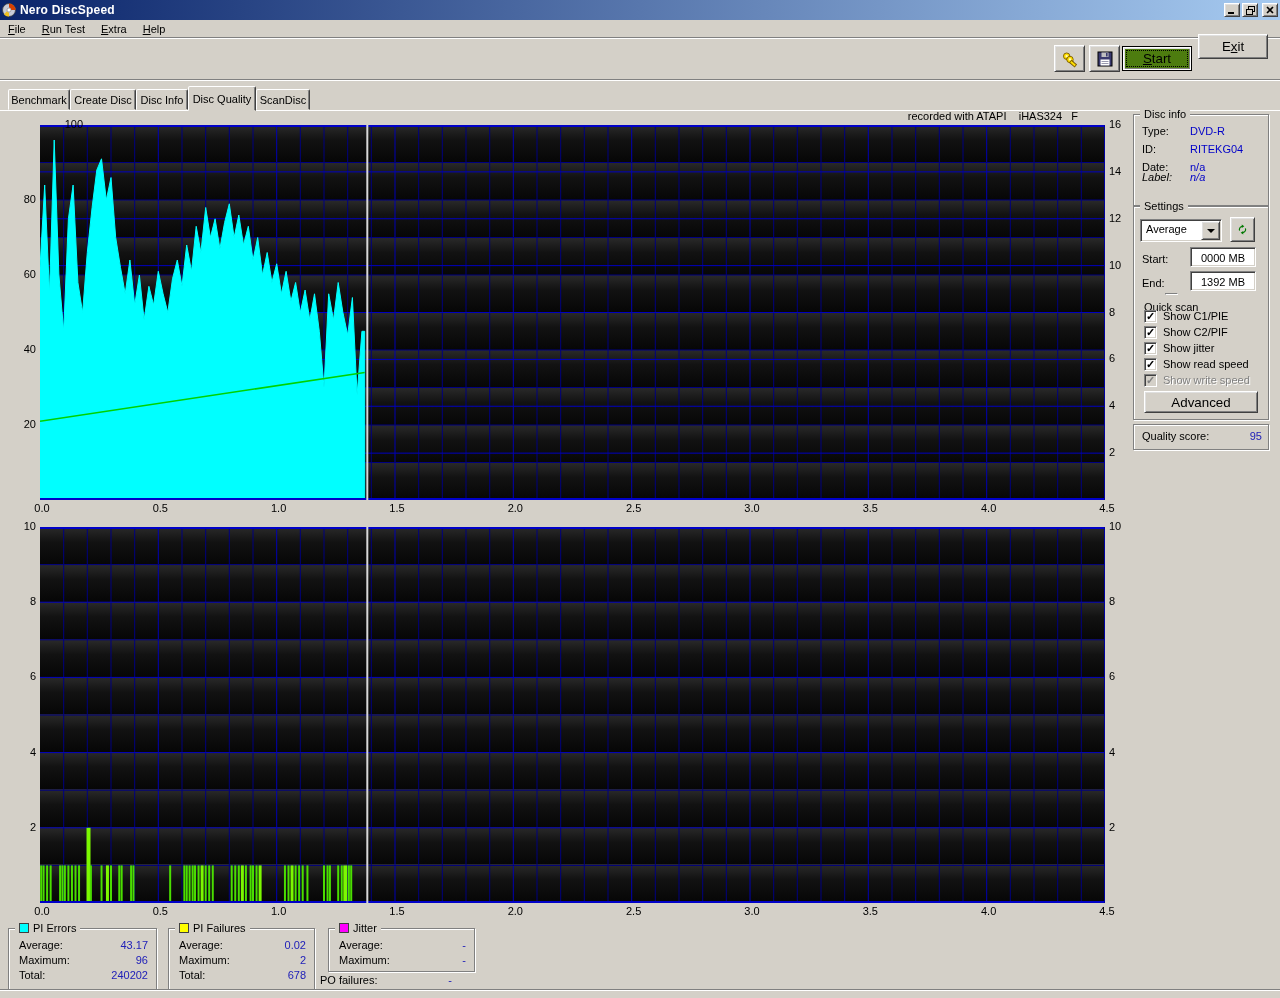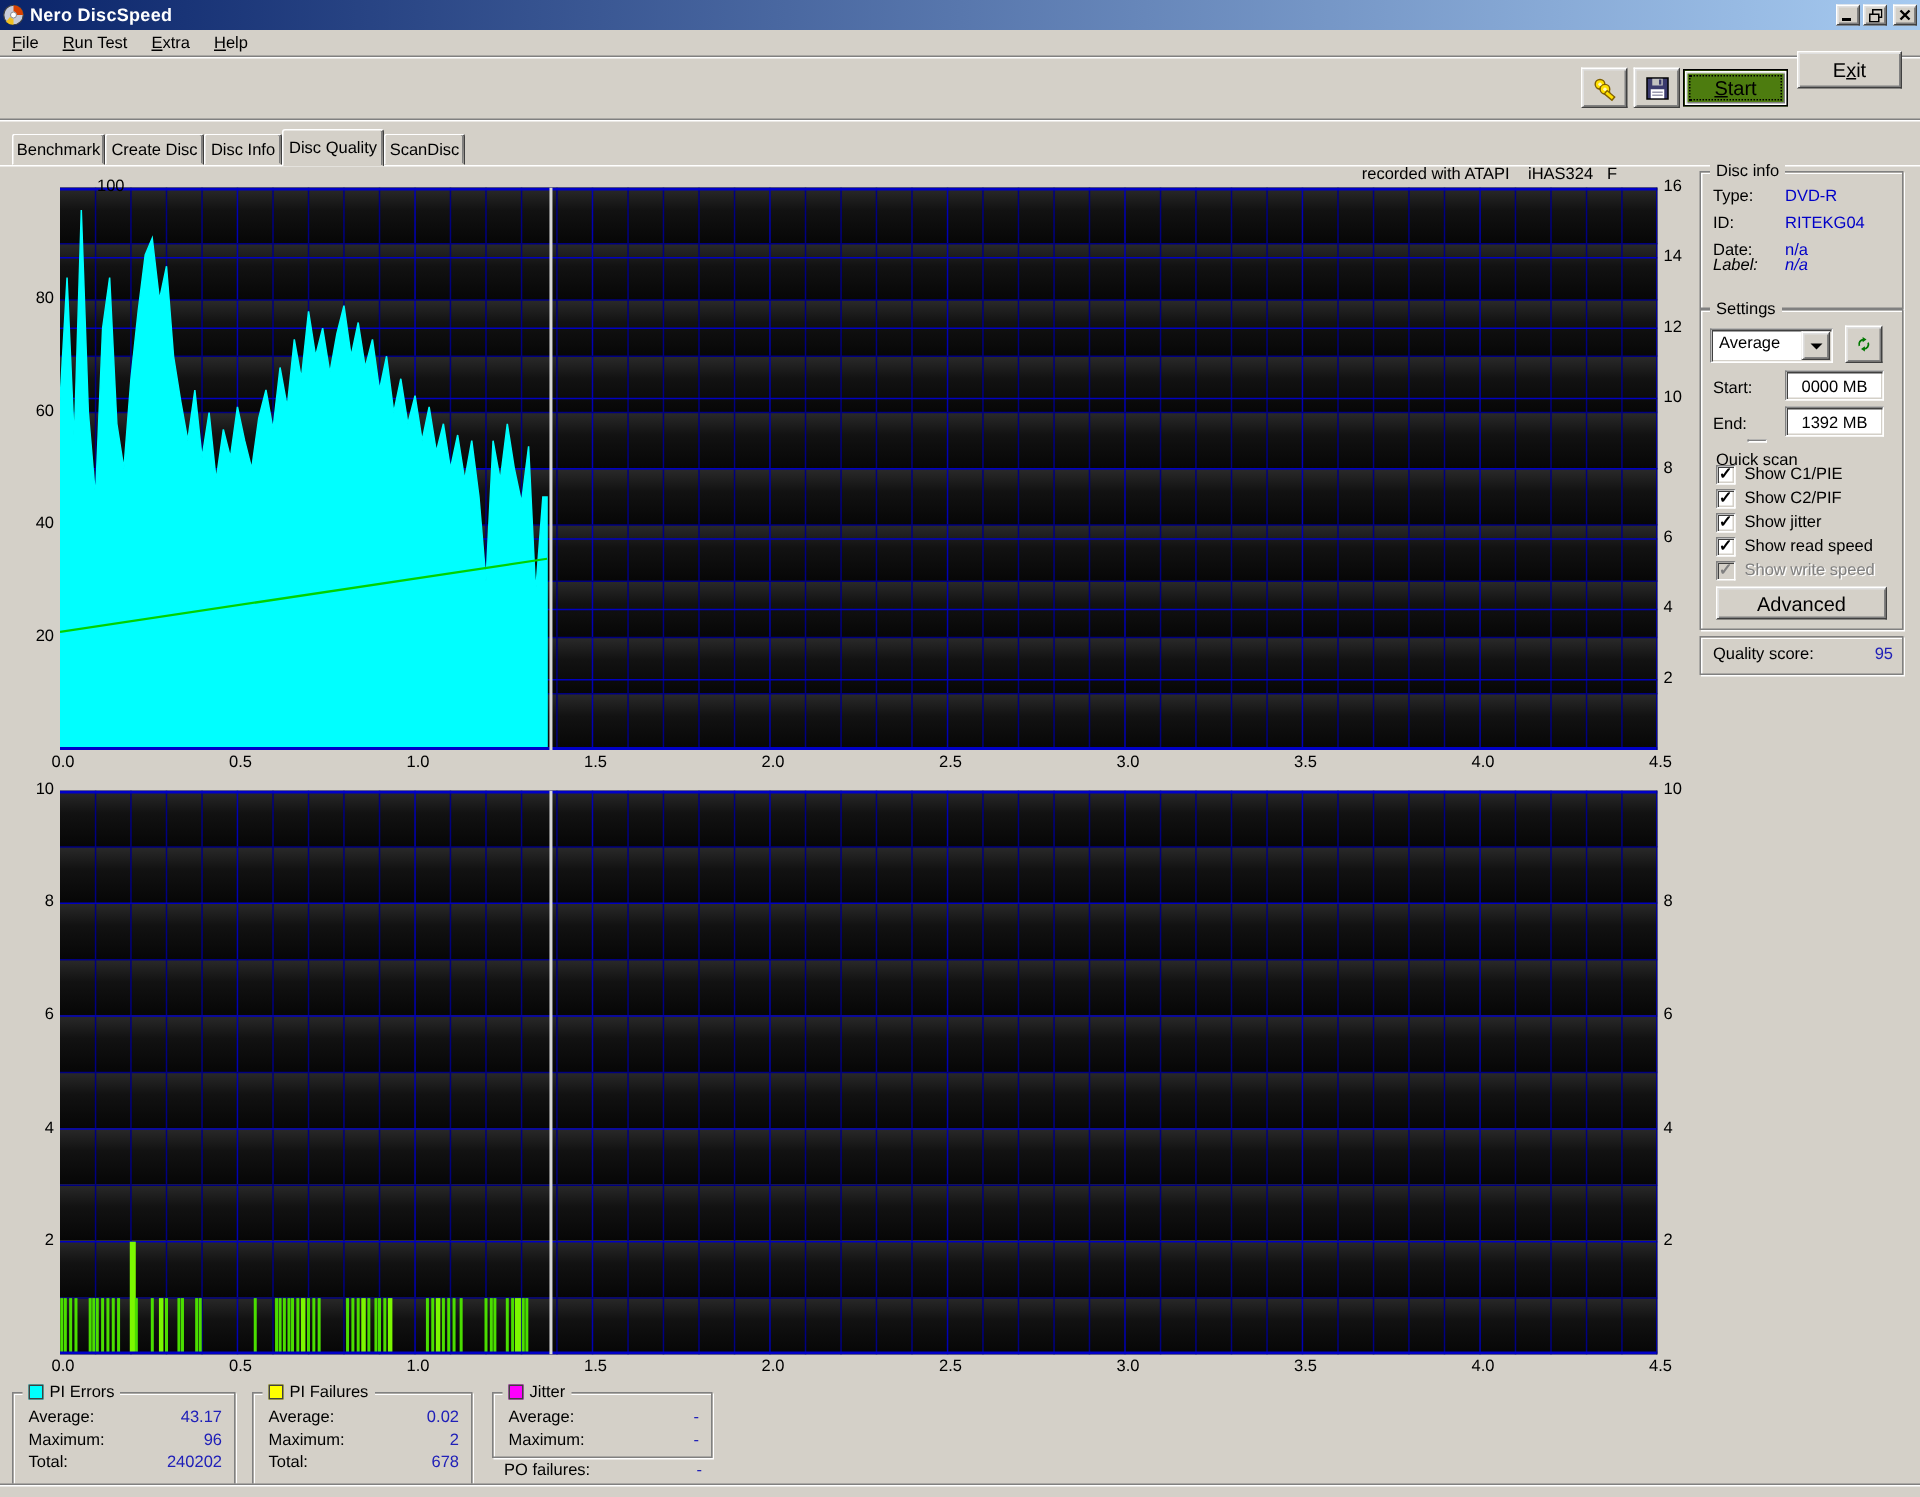--- a/index.html
+++ b/index.html
@@ -500,19 +500,19 @@
       </span>
       <div class="lg-row" style="top: 10px;">
         <span>Average:</span>
         <span class="v">-</span>
       </div>
       <div class="lg-row" style="top: 25px;">
         <span>Maximum:</span>
         <span class="v">-</span>
       </div>
     </div>
-  <div class="abs" style="left:336px;top:974px;width:132px;display:flex;gap:24px;">
+  <div class="abs" style="left:320px;top:974px;width:132px;display:flex;gap:24px;">
     <span id="po-label">PO failures:</span>
     <span id="po-value" style="margin-left:auto;color:#2020B8;">-</span>
   </div>
 
   <div id="status-strip" class="abs"></div>
 </div>
 
 </body></html>

